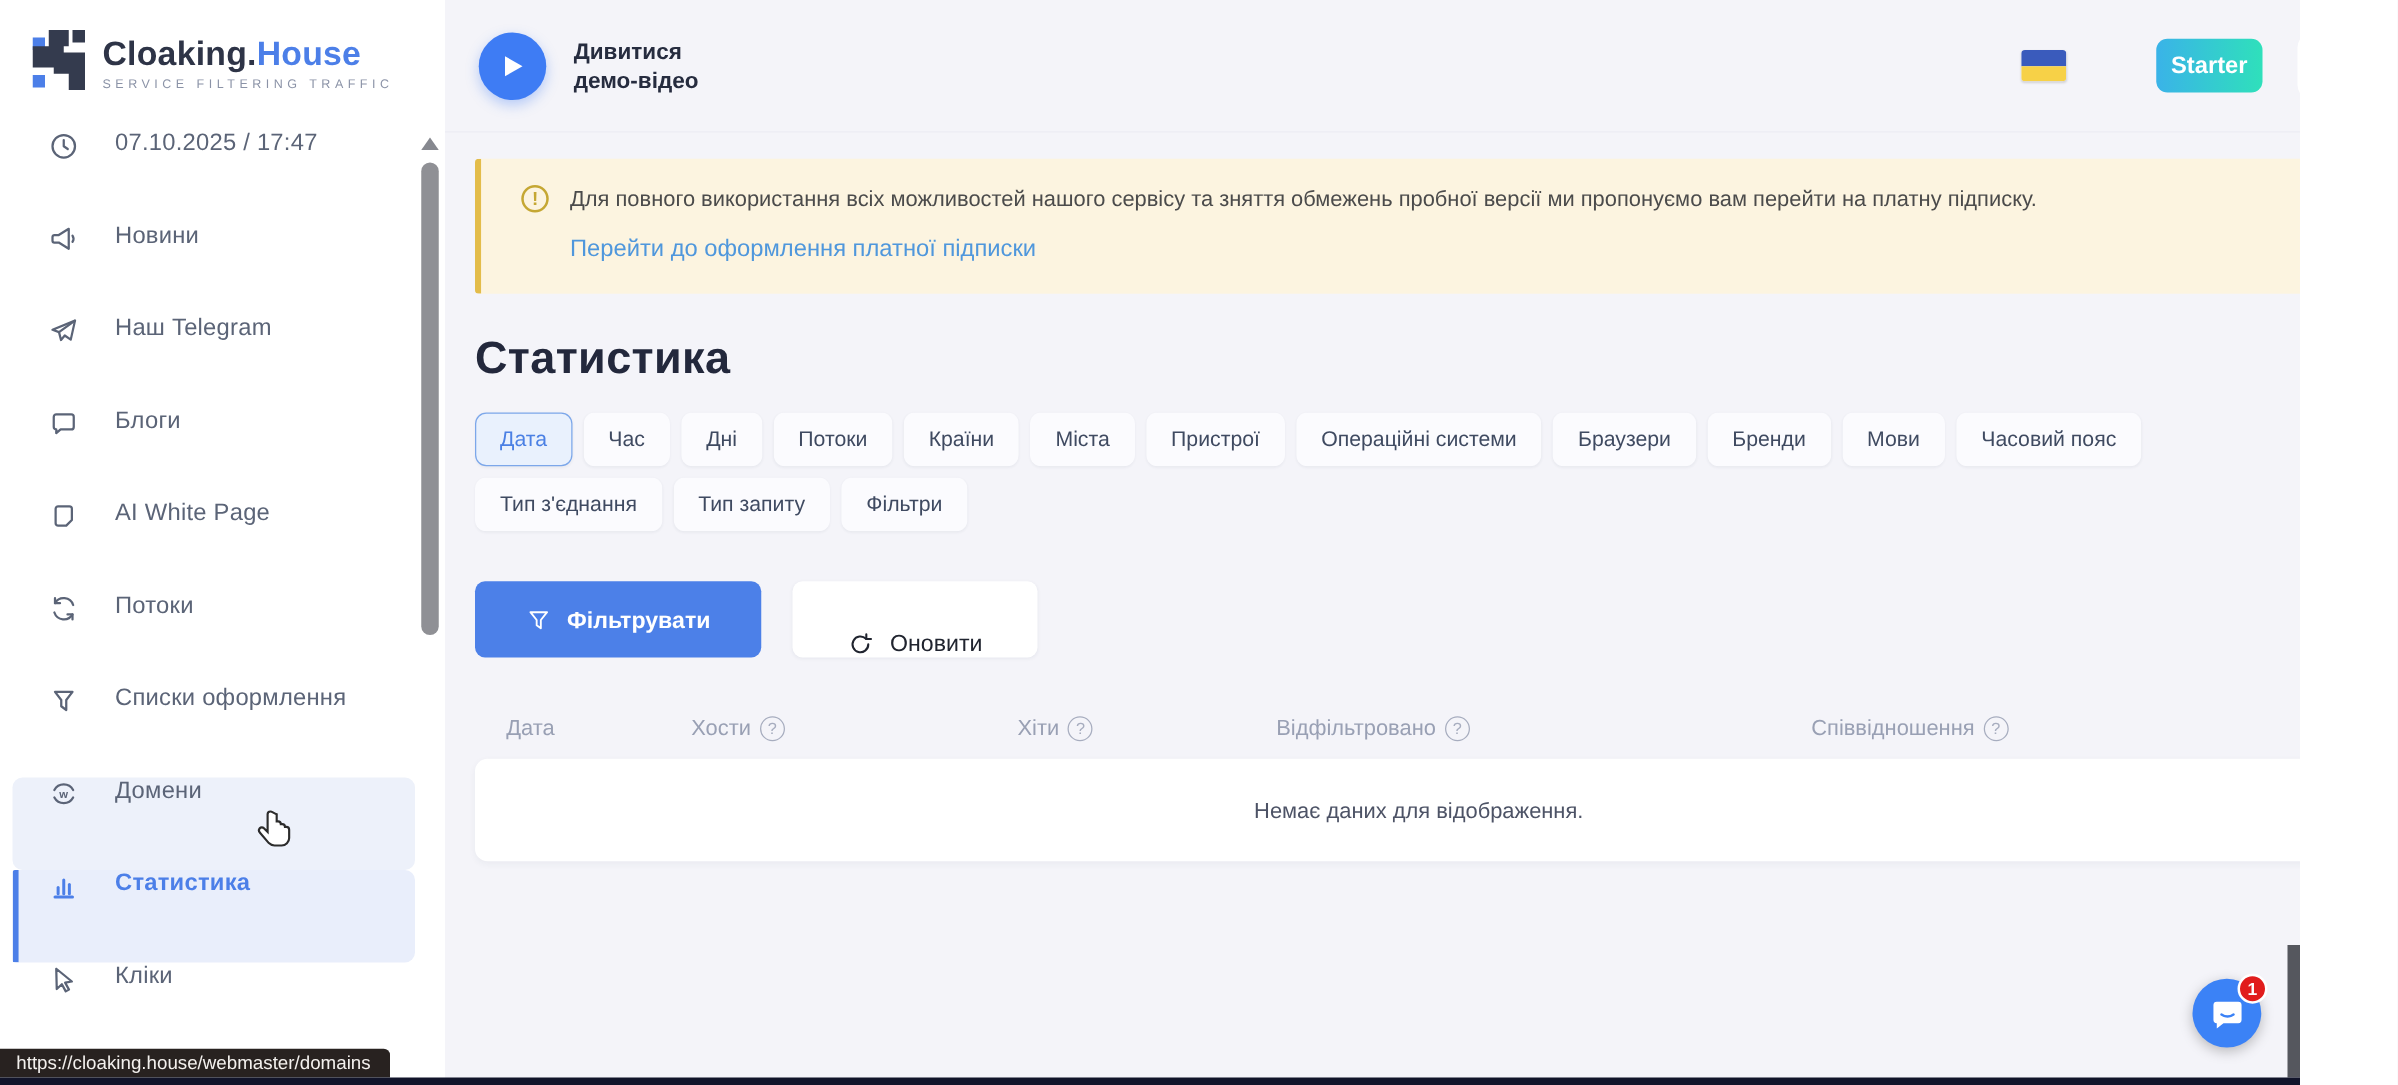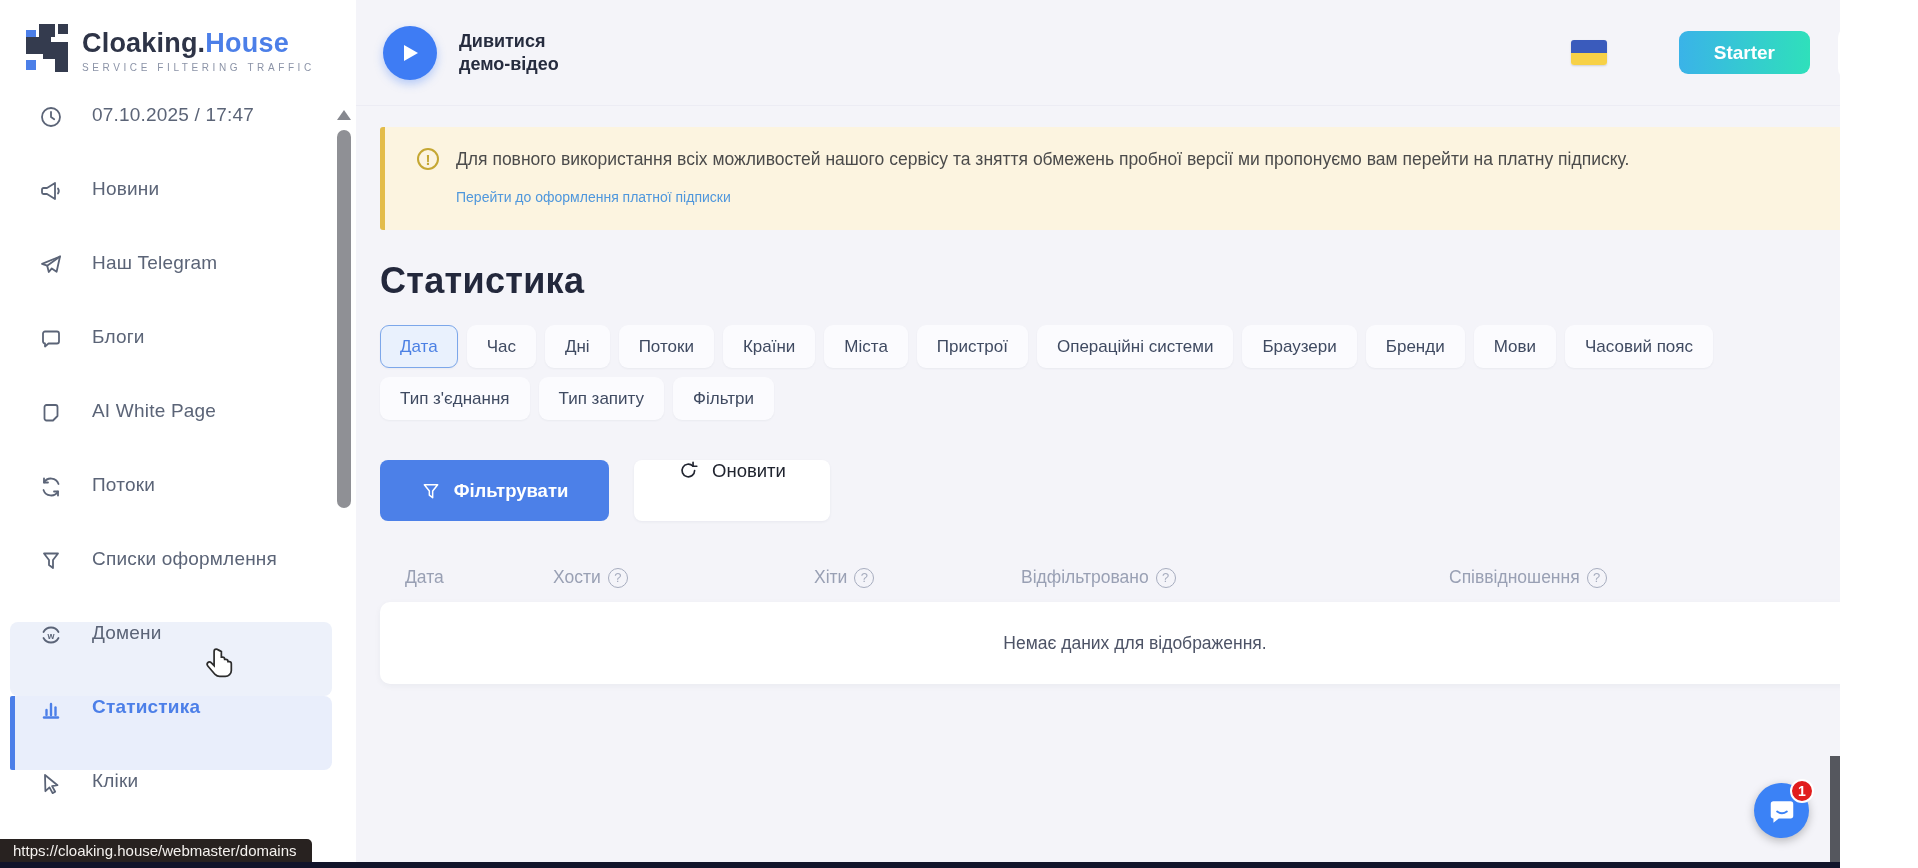--- a/index.html
+++ b/index.html
@@ -34,44 +34,44 @@
   .hand-cursor { position:absolute; left:205px; top:648px; z-index:5; }
 
   
   .header { position:absolute; left:356px; top:0; width:1562px; height:106px; background:#f4f4f9; display:flex; align-items:center; border-bottom:1px solid #ececf4; }
   .play-btn { width:54px; height:54px; border-radius:50%; background:#3e7cf4; margin-left:27px; display:flex; align-items:center; justify-content:center; cursor:pointer; flex:0 0 54px; box-shadow:0 4px 10px rgba(62,124,244,.35); }
   .demo-label { margin-left:22px; width:140px; font-size:18px; font-weight:700; color:#262c3f; line-height:1.25; }
   .header-right { margin-left:auto; display:flex; align-items:center; padding-right:26px; }
   .flag { width:36px; height:25px; border-radius:3px; overflow:hidden; display:flex; flex-direction:column; box-shadow:0 1px 2px rgba(0,0,0,.15); }
   .flag .top { flex:1; background:#3a5bbc; }
   .flag .bot { flex:1; background:#f7d147; }
-  .plan-btn { margin-left:72px; height:43px; padding:0 35px; border:none; border-radius:9px; background:linear-gradient(90deg,#3ab3e8,#2fe0bb); color:#ffffff; font-size:19px; font-weight:700; font-family:inherit; cursor:pointer; }
+  .plan-btn { margin-left:72px; height:43px; padding:0 12px; border:none; border-radius:9px; background:linear-gradient(90deg,#3ab3e8,#2fe0bb); color:#ffffff; font-size:19px; font-weight:700; font-family:inherit; cursor:pointer; }
   .bell-box { position:relative; margin-left:28px; width:54px; height:54px; background:#ffffff; border-radius:12px; display:flex; align-items:center; justify-content:center; cursor:pointer; }
   .bell-dot { position:absolute; top:8px; right:9px; width:12px; height:12px; border-radius:50%; background:#fda4af; }
   .user-pill { margin-left:28px; height:61px; background:#ffffff; border-radius:12px; display:flex; align-items:center; padding:0 24px 0 10px; cursor:pointer; }
   .avatar { width:42px; height:42px; border-radius:50%; background:#50566a; display:flex; align-items:center; justify-content:center; }
   .user-email { margin-left:14px; font-size:17.5px; font-weight:700; color:#2a2f42; letter-spacing:.2px; }
 
   
   .main { position:absolute; left:356px; top:106px; width:1562px; height:762px; padding:21px 28px 0 24px; }
   .banner { position:relative; background:#fcf4e0; border-left:5px solid #e3bc4a; border-radius:3px; padding:19px 30px 24px 32px; }
   .banner-row { display:flex; align-items:flex-start; }
   .warn-ic { flex:0 0 22px; height:22px; border:2.4px solid #c5a733; border-radius:50%; color:#c5a733; font-size:15px; font-weight:700; display:flex; align-items:center; justify-content:center; margin-top:2px; }
   .banner-text { margin-left:17px; max-width:1280px; font-size:17.5px; line-height:1.5; color:#4b4b4b; }
-  .banner-link { display:inline-block; margin:17px 0 0 39px; font-size:14px; color:#4f97dc; text-decoration:none; cursor:pointer; }
+  .banner-link { display:inline-block; margin:17px 0 0 39px; font-size:19px; color:#4f97dc; text-decoration:none; cursor:pointer; }
   .page-title { margin-top:30px; font-size:36px; font-weight:800; color:#23283c; letter-spacing:.3px; }
 
   .chip-row { display:flex; flex-wrap:wrap; gap:9px; margin-top:23px; }
   .chip-row.second { margin-top:9px; }
   .chip { height:43px; display:inline-flex; align-items:center; padding:0 19px; border-radius:9px; background:#fbfbfe; border:1px solid transparent; color:#3f4a61; font-size:17px; cursor:pointer; box-shadow:0 1px 2px rgba(40,50,80,.05); white-space:nowrap; }
   .chip.active { background:#e9f1fd; border:1px solid #7ca7ea; color:#4b80e4; }
 
   .actions { display:flex; align-items:center; gap:25px; margin-top:40px; }
   .btn-filter { height:61px; width:229px; border:none; border-radius:8px; background:#4c80e8; color:#ffffff; font-size:18.5px; font-weight:600; font-family:inherit; display:flex; align-items:center; justify-content:center; gap:13px; cursor:pointer; }
-  .btn-refresh { height:61px; width:196px; border:none; border-radius:8px; background:#ffffff; color:#20242f; font-size:18.5px; font-weight:500; font-family:inherit; display:flex; align-items:flex-start; justify-content:center; gap:13px; cursor:pointer; box-shadow:0 1px 3px rgba(40,50,80,.06); }
+  .btn-refresh { height:61px; width:196px; border:none; border-radius:8px; background:#ffffff; color:#20242f; font-size:18.5px; font-weight:500; font-family:inherit; display:flex; align-items:flex-end; justify-content:center; gap:13px; cursor:pointer; box-shadow:0 1px 3px rgba(40,50,80,.06); }
 
   .thead { display:grid; grid-template-columns:173px 261px 207px 428px 1fr; margin-top:46px; align-items:center; }
   .th { display:flex; align-items:center; gap:7px; font-size:17.5px; color:#99a0b4; }
   .th:first-child { padding-left:25px; }
   .qm { width:20px; height:20px; border:1.6px solid #a7adbf; border-radius:50%; color:#a7adbf; font-size:13px; display:inline-flex; align-items:center; justify-content:center; cursor:pointer; }
   .empty-card { margin-top:14px; height:82px; background:#ffffff; border-radius:10px; box-shadow:0 2px 6px rgba(40,50,80,.05); display:flex; align-items:center; justify-content:center; }
   .empty-text { font-size:17.5px; color:#4d5366; }
 
   
   .status-tooltip { position:absolute; left:0; bottom:6px; height:23px; background:#282220; color:#f4f1ee; font-size:15px; display:flex; align-items:center; padding:0 16px 0 13px; border-radius:0 5px 0 0; z-index:6; }

